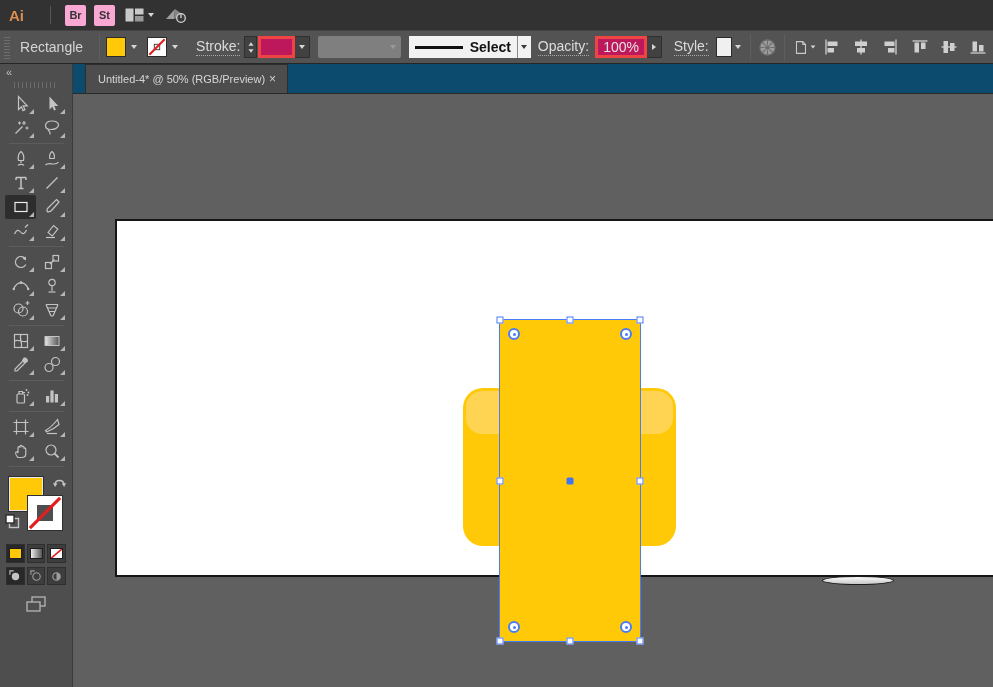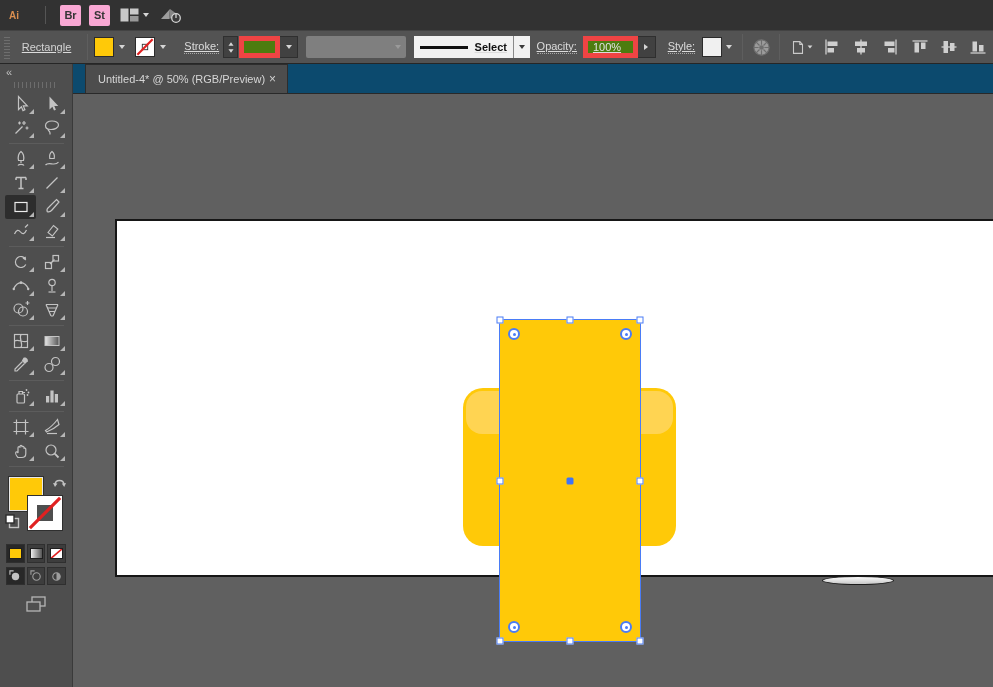--- a/index.html
+++ b/index.html
@@ -2,51 +2,51 @@
 <html><head>
 <meta charset="utf-8">
 <style>
   * { box-sizing: border-box; margin: 0; padding: 0; }
   html,body { width: 993px; height: 687px; overflow: hidden; }
   body { font-family: "Liberation Sans", sans-serif; background:#323232; }
   #app { width: 993px; height: 687px; display: flex; flex-direction: column; }
 
   
   .menubar { height: 30px; background:#323232; display:flex; align-items:center; flex:none; }
-  .ai-logo { color:#d98e4f; font-weight:bold; font-size:10px; padding:0 10px 0 9px; letter-spacing:0; }
+  .ai-logo { color:#d98e4f; font-weight:bold; font-size:15px; padding:0 10px 0 9px; letter-spacing:0; }
   .menu-items { display:flex; align-items:center; height:100%; }
   .menu-item { color:#d8d8d8; font-size:12px; padding:0 13px; height:100%; display:flex; align-items:center; cursor:default; }
   .mb-right { display:flex; align-items:center; margin-left:16px; gap:8px; }
   .mb-divider { width:1px; height:18px; background:#555; margin-right:6px; }
   .mb-badge { width:21px; height:21px; background:#f9a8d4; color:#343434; font-size:11px; font-weight:bold;
               display:flex; align-items:center; justify-content:center; border-radius:2px; }
   .caret { width:0; height:0; border-left:3.5px solid transparent; border-right:3.5px solid transparent; border-top:4.5px solid #d6d6d6; display:inline-block; }
   .caret.dark { border-top-color:#3a3a3a; }
   .caret.dim { border-top-color:#9a9a9a; }
   .caret-right { width:0;height:0;border-top:3.5px solid transparent;border-bottom:3.5px solid transparent;border-left:4.5px solid #d6d6d6; display:inline-block;}
   .ws-group { display:flex; align-items:center; gap:4px; padding:0 2px; }
 
   
   .controlbar { height:34px; background:#535353; border-top:1px solid #434343; border-bottom:1px solid #262626;
-                display:flex; align-items:center; flex:none; font-size:11px; color:#dcdcdc;text-decoration:underline; }
+                display:flex; align-items:center; flex:none; font-size:14px; color:#dcdcdc; }
   .cb-grip { width:10px; height:24px; margin-left:2px;
              background:repeating-linear-gradient(0deg,#6e6e6e 0 1px,transparent 1px 3px); background-size:6px 100%; background-repeat:no-repeat; background-position:2px 0; }
   .cb-label { margin:0 10px; color:#d4d4d4; }
   .cb-div { width:1px; height:26px; background:#464646; border-right:1px solid #5e5e5e; margin:0 6px; }
   .cb-link { border-bottom:1px dotted #a9a9a9; padding-bottom:1px; cursor:default; }
   .sw-group { display:flex; align-items:center; margin-right:6px; }
   .cb-swatch { width:20px; height:20px; border:1px solid #2b2b2b; position:relative; }
   .cb-chevbtn { width:15px; height:20px; display:flex; align-items:center; justify-content:center; cursor:default; }
   .stroke-none-sw { background:#fff; }
   .stroke-none-sw svg { position:absolute; inset:0; }
   .stepper { width:15px; height:22px; background:#414141; border:1px solid #2f2f2f; display:flex; flex-direction:column;
              align-items:center; justify-content:center; gap:3px; margin-right:1px; }
   .stepper .caret { transform:scale(.85); }
   .stepper .up { transform:rotate(180deg) scale(.85); }
-  .field { height:22px; background:#4d7c0f; border:5px solid #ef4444; display:flex; align-items:center; padding:0 5px; color:#e2e2e2; }
+  .field { height:22px; background:#be185d; border:3px solid #ef4444; display:flex; align-items:center; padding:0 5px; color:#e2e2e2; }
   .dd-btn { width:18px; height:22px; background:#414141; border:1px solid #2f2f2f; border-left:none; display:flex; align-items:center; justify-content:center; }
   .disabled-dd { width:102px; height:22px; background:#7f7f7f; border-radius:2px; margin-left:8px; display:flex; align-items:center; justify-content:flex-end; padding-right:5px; }
   .basic-field { height:22px; background:#f2f2f2; display:flex; align-items:center; padding:0 6px; color:#111; margin-left:8px; }
   .basic-line { width:48px; height:3px; background:#111; margin-right:7px; }
   .basic-chev { width:17px; height:22px; background:#f2f2f2; border-left:1px solid #8a8a8a; display:flex; align-items:center; justify-content:center; }
   .opacity-field { width:56px; }
   .style-swatch { width:20px; height:20px; background:#f0f0f0; border:1px solid #2b2b2b; }
   .cb-icon { display:flex; align-items:center; justify-content:center; width:24px; height:24px; }
   .align-group { display:flex; align-items:center; gap:5px; margin:0 3px; }
 

